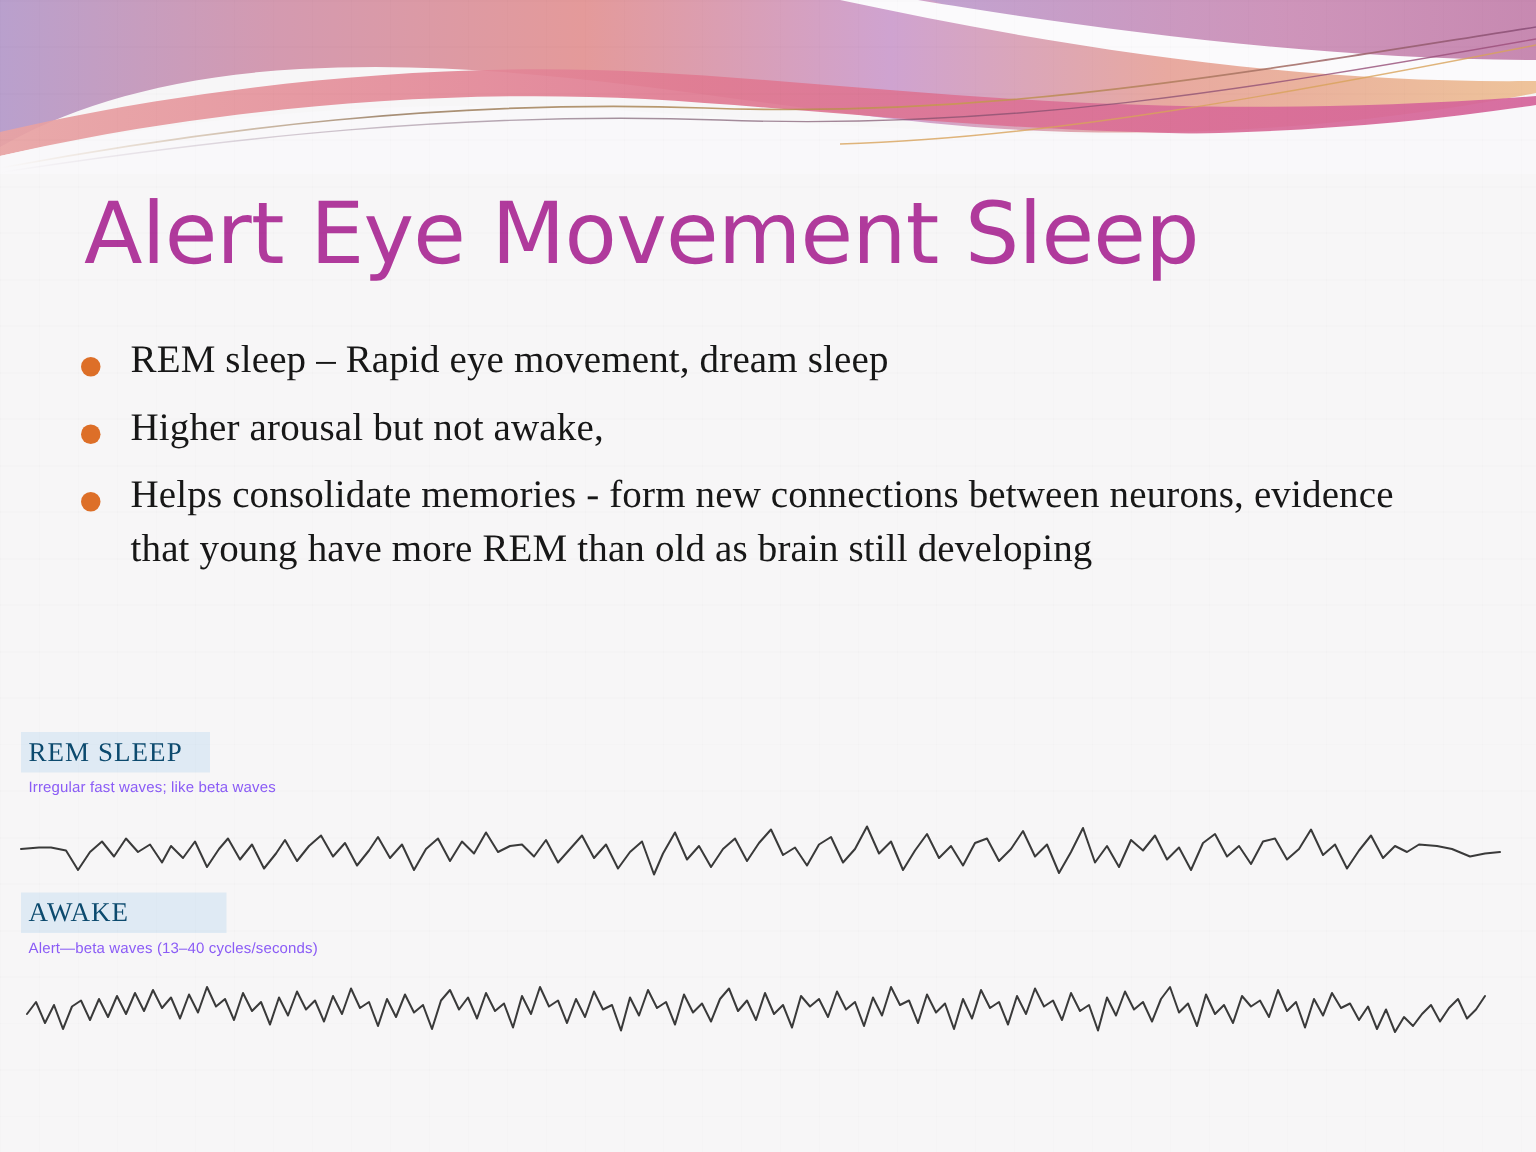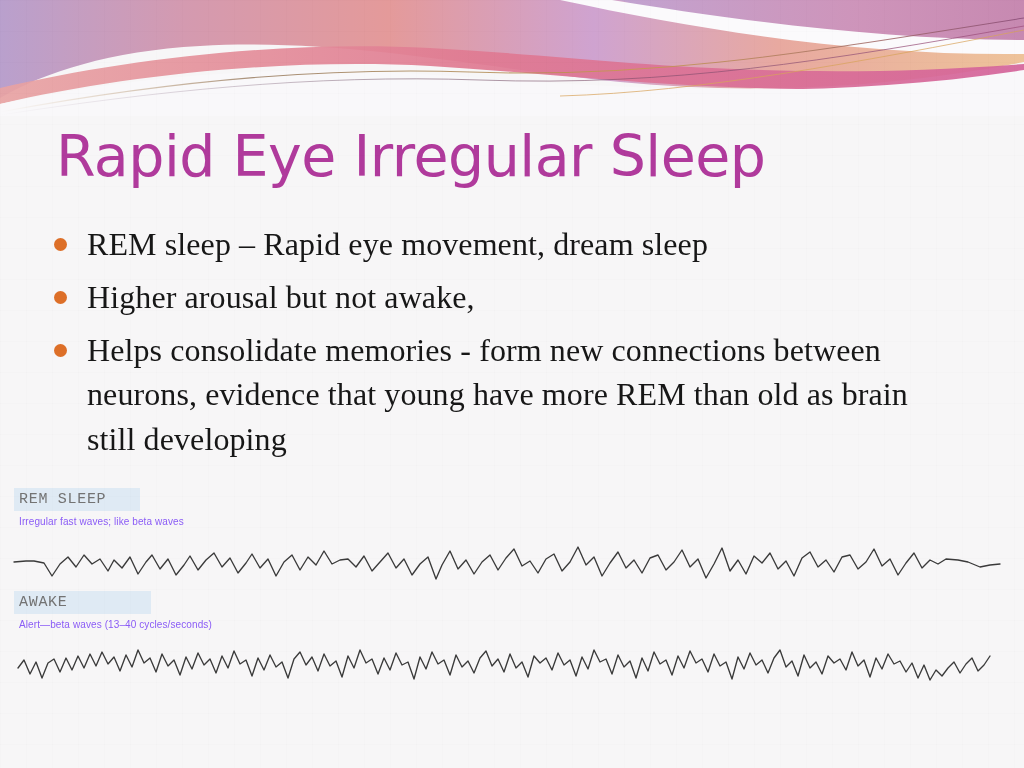--- a/index.html
+++ b/index.html
@@ -70,41 +70,41 @@
     flex: 0 0 auto;
     width: 13px;
     height: 13px;
     border-radius: 50%;
     background: #dd6f28;
     margin-top: 16px;
     margin-right: 20px;
   }
   .bullet-text {
     font-family: "Liberation Serif", serif;
-    font-size: 32px;
+    font-size: 26px;
     line-height: 1.38;
     color: #171717;
     letter-spacing: 0.1px;
   }
 
   
   .eeg {
     position: absolute;
     left: 0;
     top: 488px;
     width: 1024px;
   }
   .eeg-block { position: relative; }
   .eeg-tag {
     display: inline-block;
-    font-family: Liberation Mono, monospace;
-    font-size: 15px;
+    font-family: Liberation Serif, serif;
+    font-size: 18px;
     font-weight: 400;
     letter-spacing: 0.7px;
-    color: #737373;
+    color: #0c4a6e;
     background: #dfeaf4;
     padding: 3px 6px 3px 5px;
     min-width: 126px;
     box-sizing: border-box;
   }
   .eeg-tag.wide { min-width: 137px; }
   .eeg-caption {
     font-family: "Liberation Sans", sans-serif;
     font-size: 10px;
     color: #8b5cf6;
@@ -170,21 +170,21 @@
       <path d="M0,88 C120,60 280,40 430,48 C600,57 760,84 1024,64 L1024,82 C760,102 600,76 430,66 C280,58 120,76 0,104 Z" fill="url(#gPink)" opacity="0.92"></path>
 
       <path d="M0,116 L1024,116 L1024,70 C800,104 600,86 420,74 C260,63 110,80 0,104 Z" fill="#f9f8fa"></path>
 
       <path d="M0,112 C140,86 300,66 470,72 C660,79 820,50 1024,18" fill="none" stroke="url(#gThin)" stroke-width="1.1"></path>
       <path d="M0,115 C150,92 310,74 480,80 C670,87 830,60 1024,26" fill="none" stroke="url(#gThin2)" stroke-width="0.9"></path>
       <path d="M560,96 C700,92 860,62 1024,30" fill="none" stroke="#d8a35a" stroke-width="0.9" opacity="0.8"></path>
     </svg>
   </div>
 
-  <div class="title">Rapid Eye Irregular Sleep</div>
+  <div class="title">Alert Eye Movement Sleep</div>
 
   <div class="bullets">
 
     <div class="bullet-row">
       <span class="bullet-dot"></span>
       <span class="bullet-text">REM sleep – Rapid eye movement, dream sleep</span>
     </div>
 
     <div class="bullet-row">
       <span class="bullet-dot"></span>

